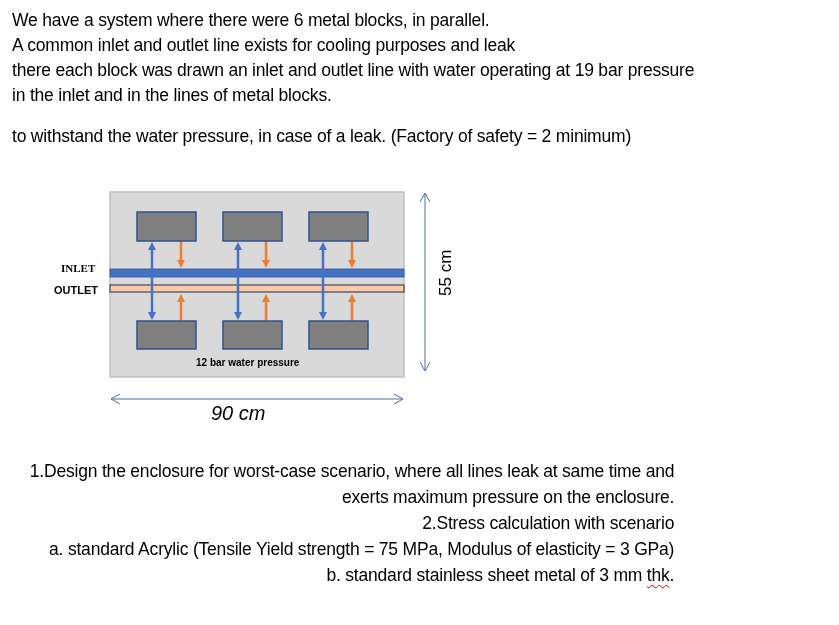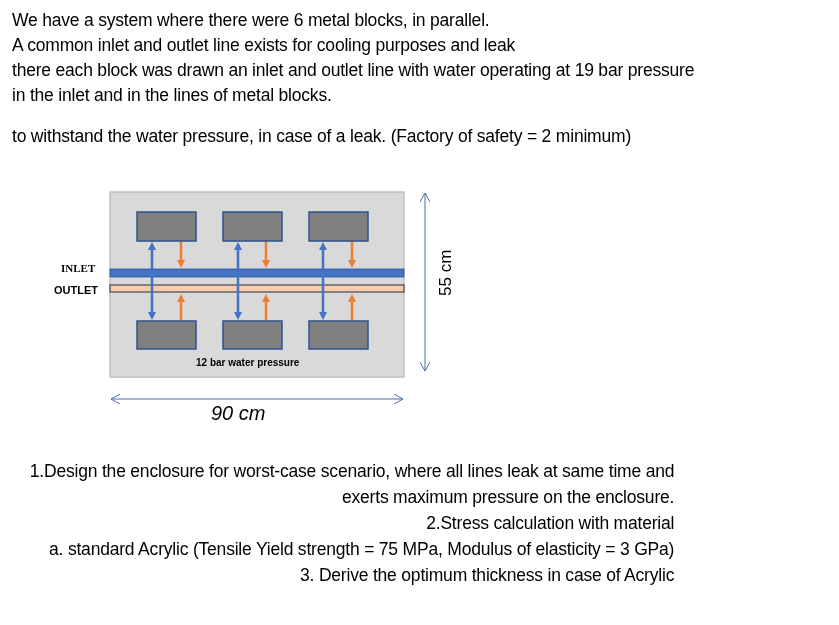--- a/index.html
+++ b/index.html
@@ -83,19 +83,17 @@
 <div id="pressure-label">12 bar water pressure</div>
 <div id="width-dim-label">90 cm</div>
 <div id="height-dim-label">55 cm</div>
 
 <div class="list">
   <span class="li">
     <span class="num">1.</span><span>Design the enclosure for worst-case scenario, where all lines leak at same time and</span>
     <span class="indent">exerts maximum pressure on the enclosure.</span>
   </span>
   <span class="li">
-    <span class="num">2.</span><span>Stress calculation with material</span>
+    <span class="num">2.</span><span>Stress calculation with scenario</span>
     <span class="indent">a. standard Acrylic  (Tensile Yield strength = 75 MPa, Modulus of elasticity = 3 GPa)</span>
-  </span>
-  <span class="li">
-    <span class="num">3.</span><span> Derive the optimum thickness in case of Acrylic</span>
+    <span class="indent"><span>b. standard stainless sheet metal of 3 mm </span><span class="spell">thk</span><span>.</span></span>
   </span>
 </div>
 
 </body></html>

